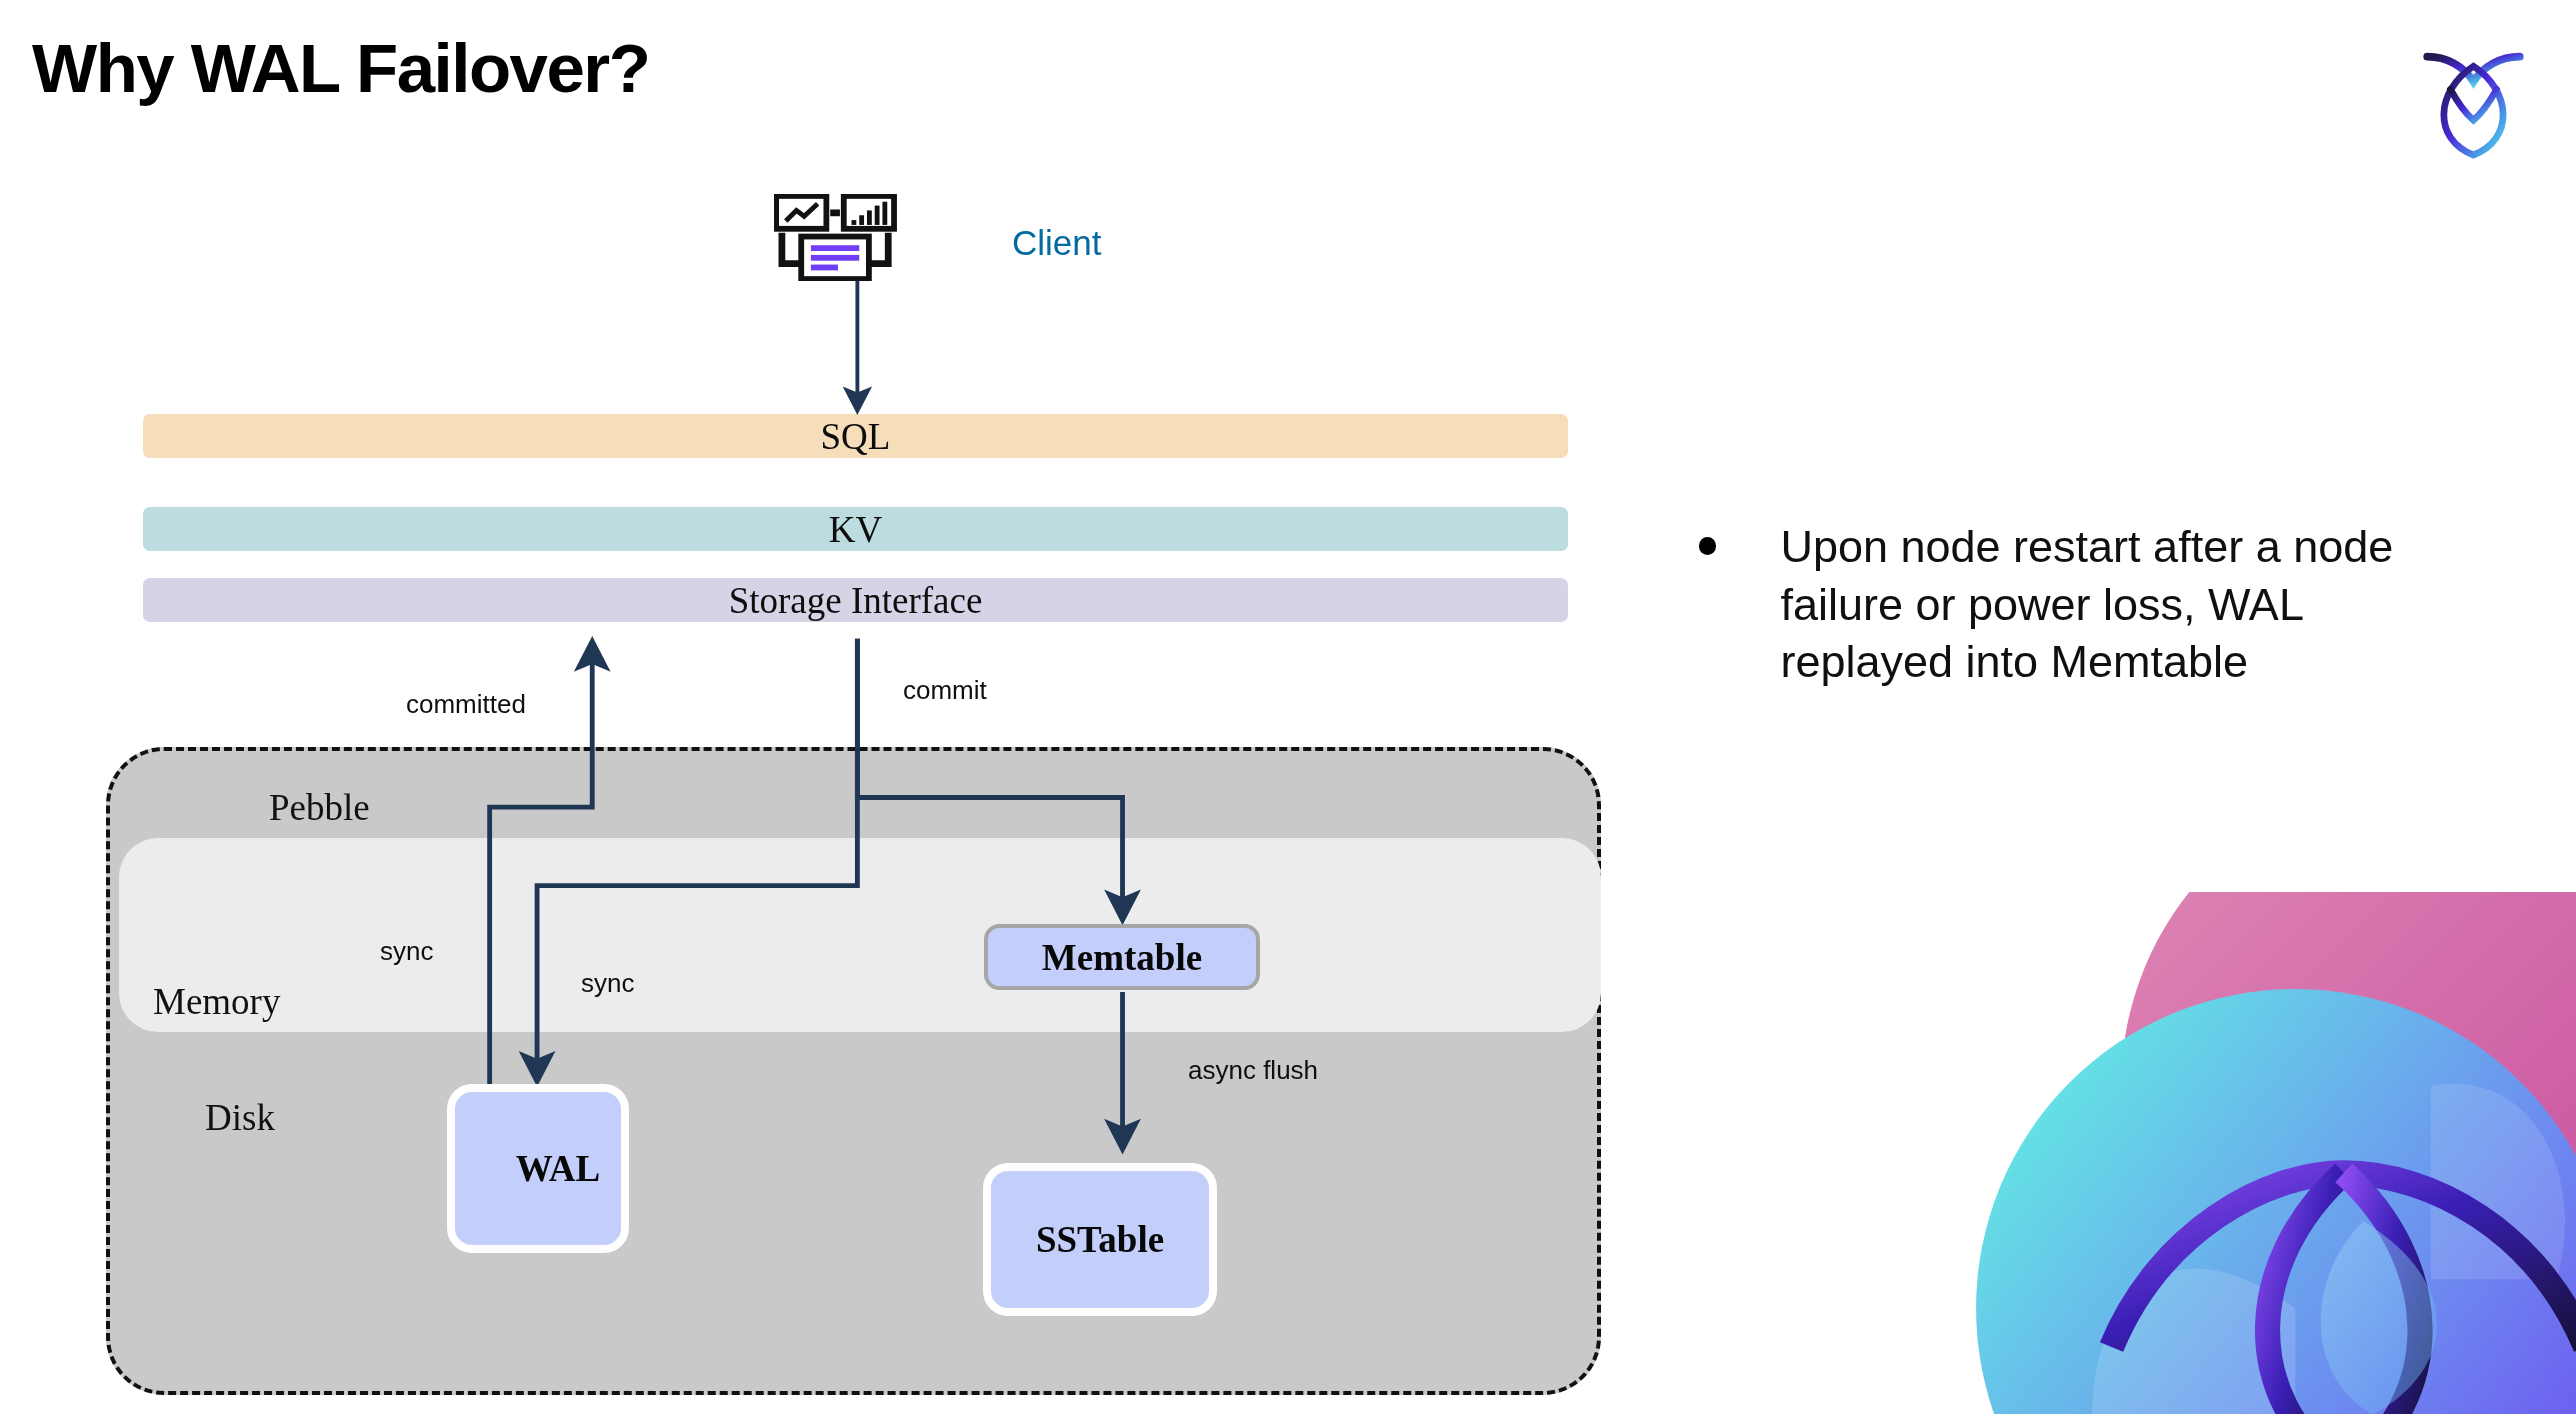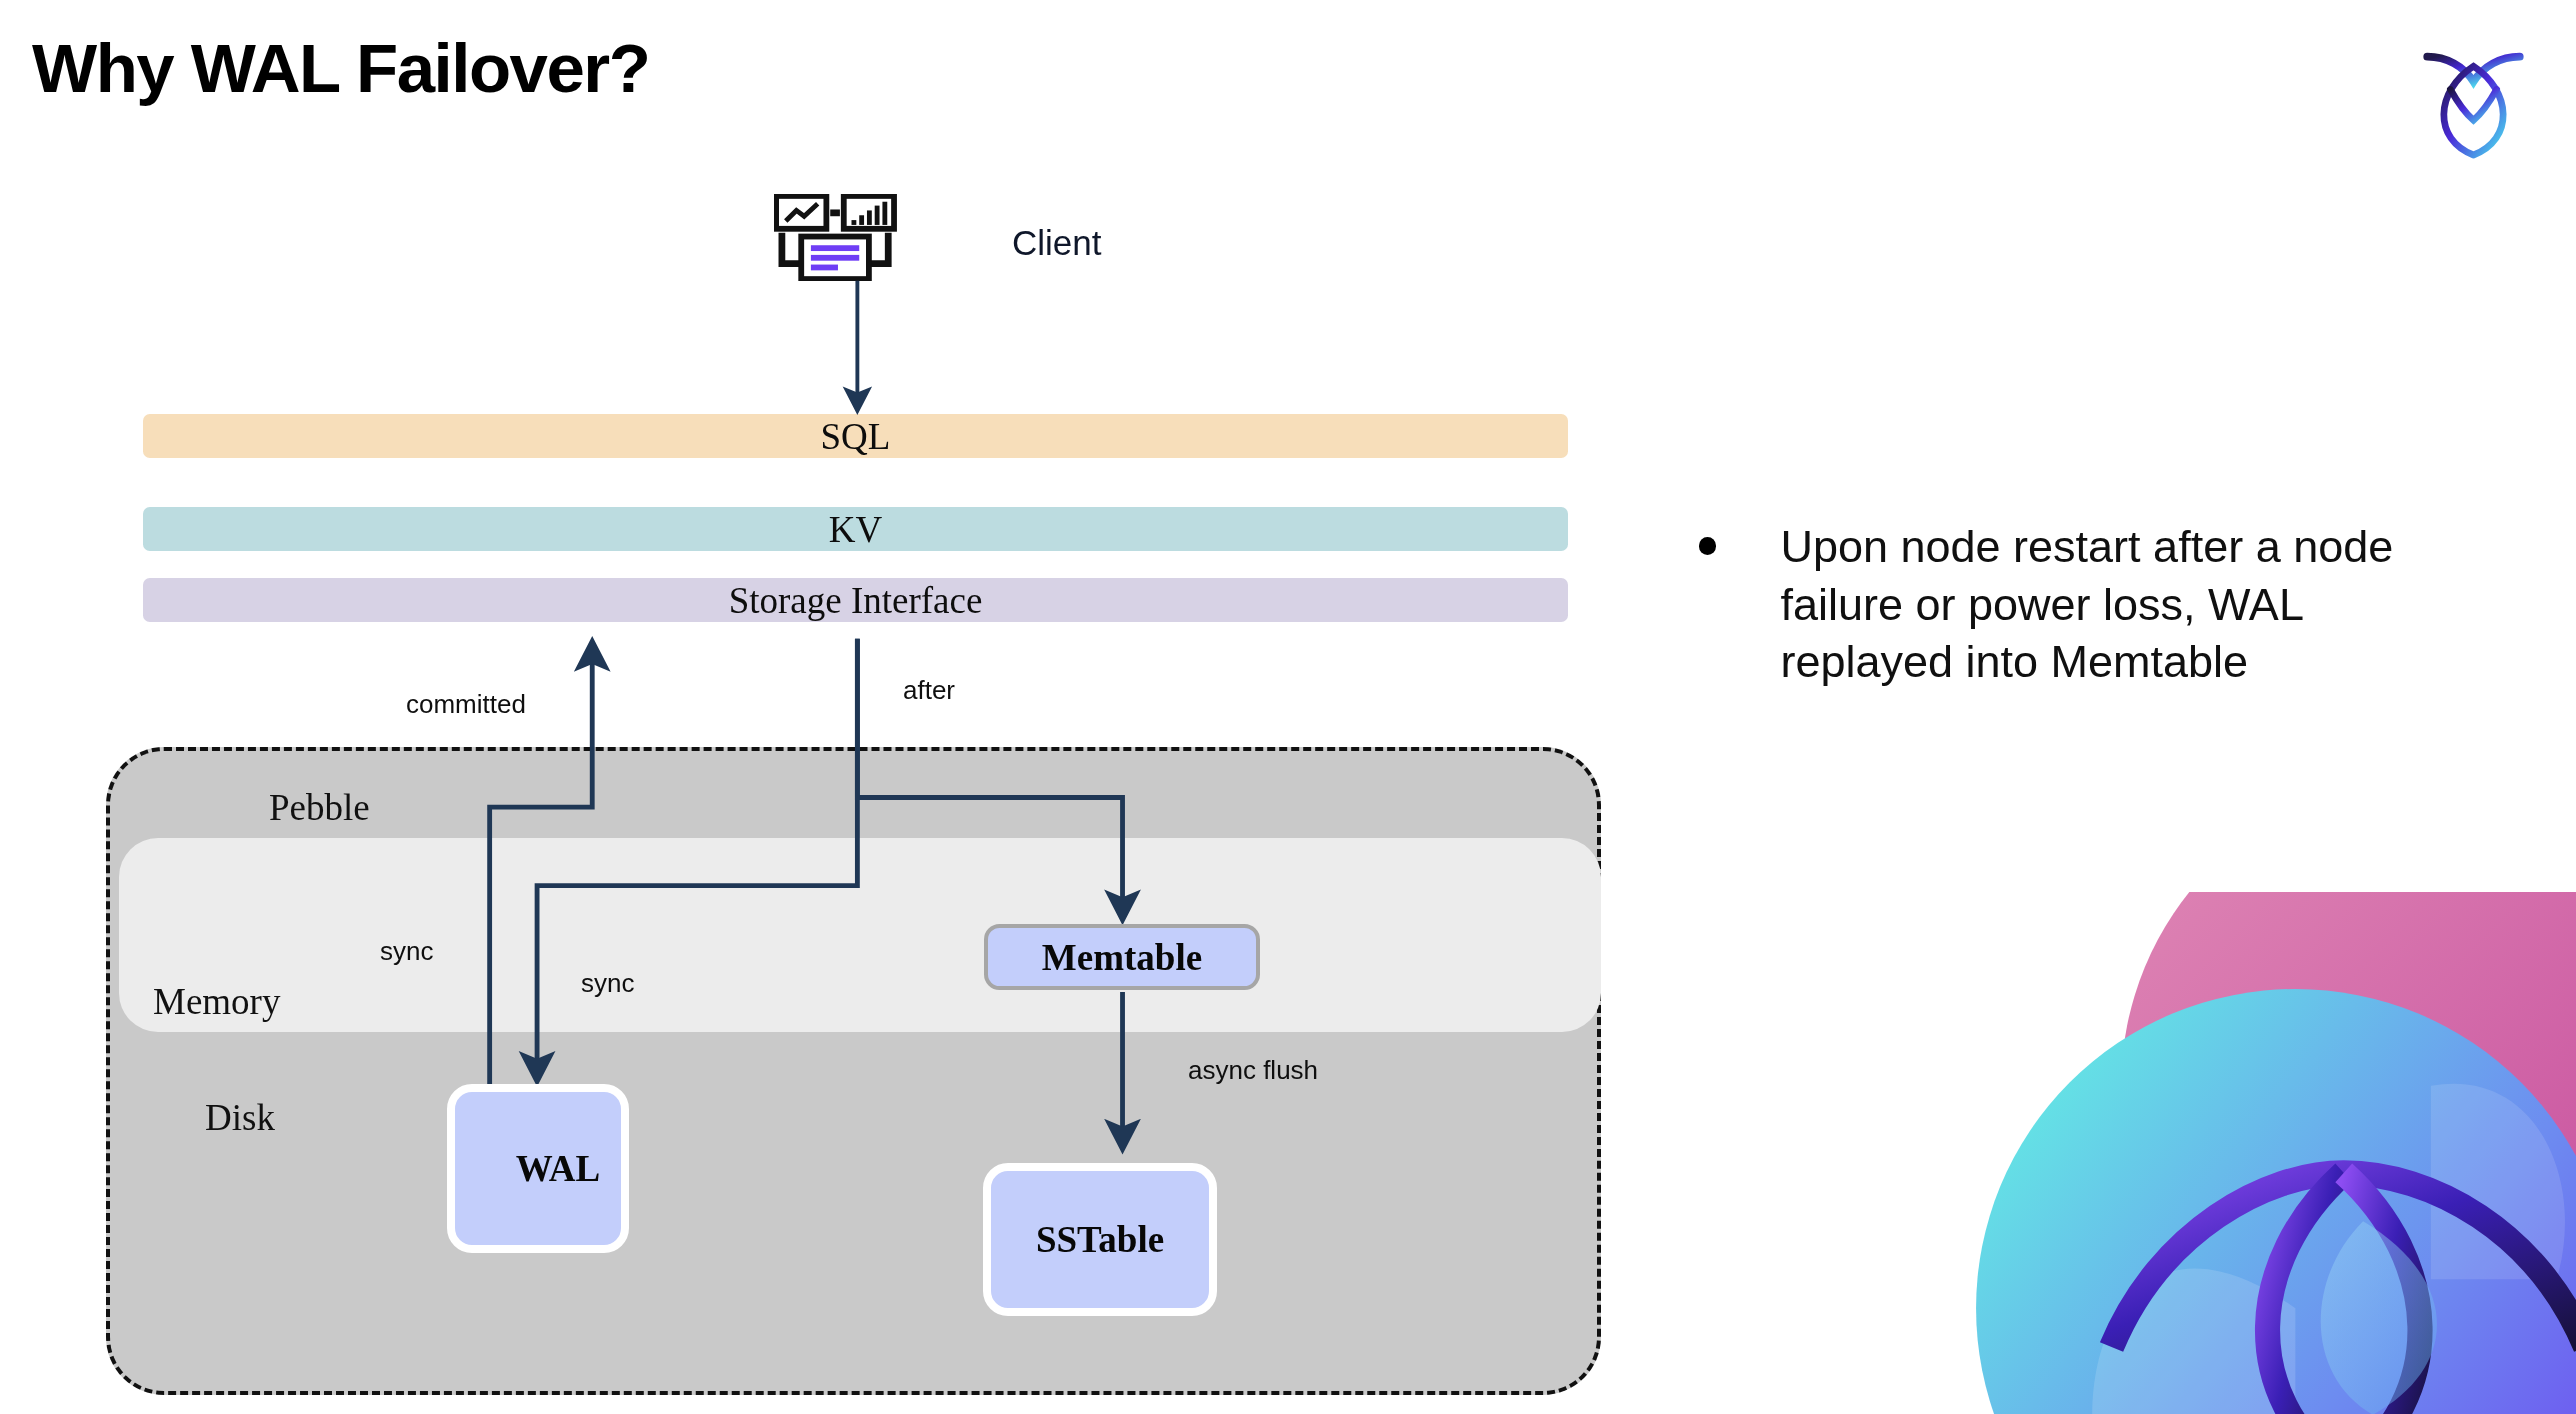--- a/index.html
+++ b/index.html
@@ -56,21 +56,21 @@
     top: 194px;
     width: 155px;
     height: 87px;
   }
   #client-label {
     position: absolute;
     left: 1012px;
     top: 223px;
     font-family: "Liberation Sans", sans-serif;
     font-size: 35px;
-    color: #0f172a;
+    color: #0369a1;
     font-weight: 400;
   }
 
   
   .layer-bar {
     position: absolute;
     height: 44px;
     border-radius: 6.8px;
     display: flex;
     align-items: center;
@@ -340,21 +340,21 @@
   <path d="M506 1122 L 506 834 L 612 834 L 612 668" fill="none" stroke="#1f3755" stroke-width="5" marker-end="url(#arrowhead)"></path>
 
   <path d="M886 660 L 886 915 L 555 915 L 555 1112" fill="none" stroke="#1f3755" stroke-width="5" marker-end="url(#arrowhead)"></path>
 
   <path d="M886 660 L 886 824 L 1160 824 L 1160 945" fill="none" stroke="#1f3755" stroke-width="5" marker-end="url(#arrowhead)"></path>
 
   <path d="M1160 1025 L 1160 1182" fill="none" stroke="#1f3755" stroke-width="5" marker-end="url(#arrowhead)"></path>
 </svg>
 
 <div class="edge-label" id="lbl-committed">committed</div>
-<div class="edge-label" id="lbl-commit">after</div>
+<div class="edge-label" id="lbl-commit">commit</div>
 <div class="edge-label" id="lbl-sync-1">sync</div>
 <div class="edge-label" id="lbl-sync-2">sync</div>
 <div class="edge-label" id="lbl-asyncflush">async flush</div>
 
 <div class="node-box" id="node-memtable">Memtable</div>
 <div class="node-box" id="node-wal">WAL</div>
 <div class="node-box" id="node-sstable">SSTable</div>
 
 <div id="bullets">
   <div class="bullet-row">

